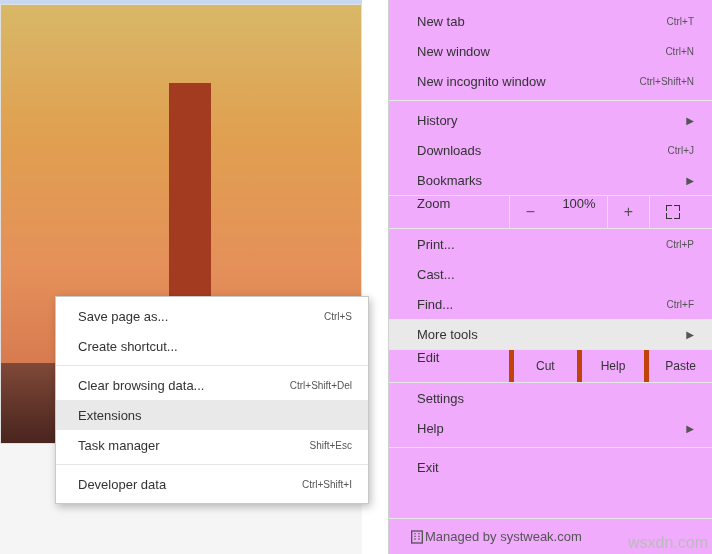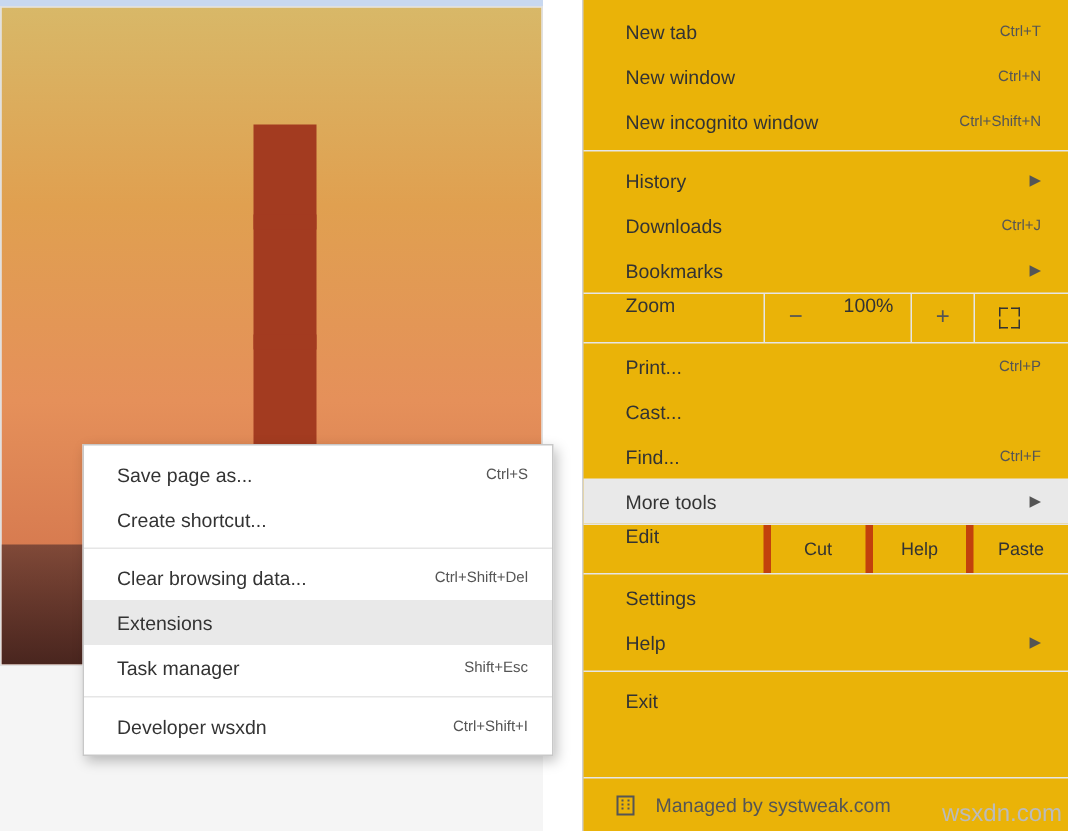--- a/index.html
+++ b/index.html
@@ -39,21 +39,21 @@
   .hills {
     position:absolute; left:0; right:0; bottom:0; height:80px;
     background: linear-gradient(to bottom, rgba(70,40,40,.6), rgba(40,20,20,.8));
   }
   .sky-bar { position:absolute; top:0; left:0; right:0; height:4px; background:#c8d8f0; }
 
   .main-menu {
     position: absolute;
     left: 388px; top: 0;
     width: 324px; height: 554px;
-    background: #eab308;
+    background: #f0abfc;
     border-left: 1px solid #d0d0d0;
   }
   .menu-item {
     display: flex;
     align-items: center;
     justify-content: space-between;
     padding: 0 18px 0 28px;
     height: 30px;
     cursor: default;
   }
@@ -71,21 +71,20 @@
   .zoom-row .full { width: 46px; border-left:1px solid #e6e6e6; height:100%; display:flex;align-items:center;justify-content:center;}
   .edit-row {
     display:flex; align-items:flex-start; height:34px;
     border-top:1px solid #e6e6e6; border-bottom:1px solid #e6e6e6;
   }
   .edit-row .lbl { padding-left:28px; width:120px; }
   .edit-row .ebtn { flex:1; text-align:center; border-left:5px solid #c2410c; height:100%; display:flex;align-items:center;justify-content:center; font-size:12px;}
   .managed-row {
     display:flex; align-items:center; height:36px;
     border-top:1px solid #e6e6e6; padding-left:20px; color:#555;
-    gap:12px;
   }
   .managed-row svg { width:16px; height:16px; }
 
   .sub-menu {
     position: absolute;
     left: 55px; top: 296px;
     width: 314px;
     background: #fff;
     border: 1px solid #c8c8c8;
     box-shadow: 2px 3px 8px rgba(0,0,0,.25);
@@ -218,18 +217,18 @@
   </div>
   <div class="menu-item hl">
     <span>Extensions</span>
   </div>
   <div class="menu-item">
     <span>Task manager</span>
     <span class="kbd">Shift+Esc</span>
   </div>
   <div class="separator"></div>
   <div class="menu-item">
-    <span>Developer wsxdn</span>
+    <span>Developer data</span>
     <span class="kbd">Ctrl+Shift+I</span>
   </div>
 </div>
 
 <div class="watermark">wsxdn.com</div>
 
 </body></html>

